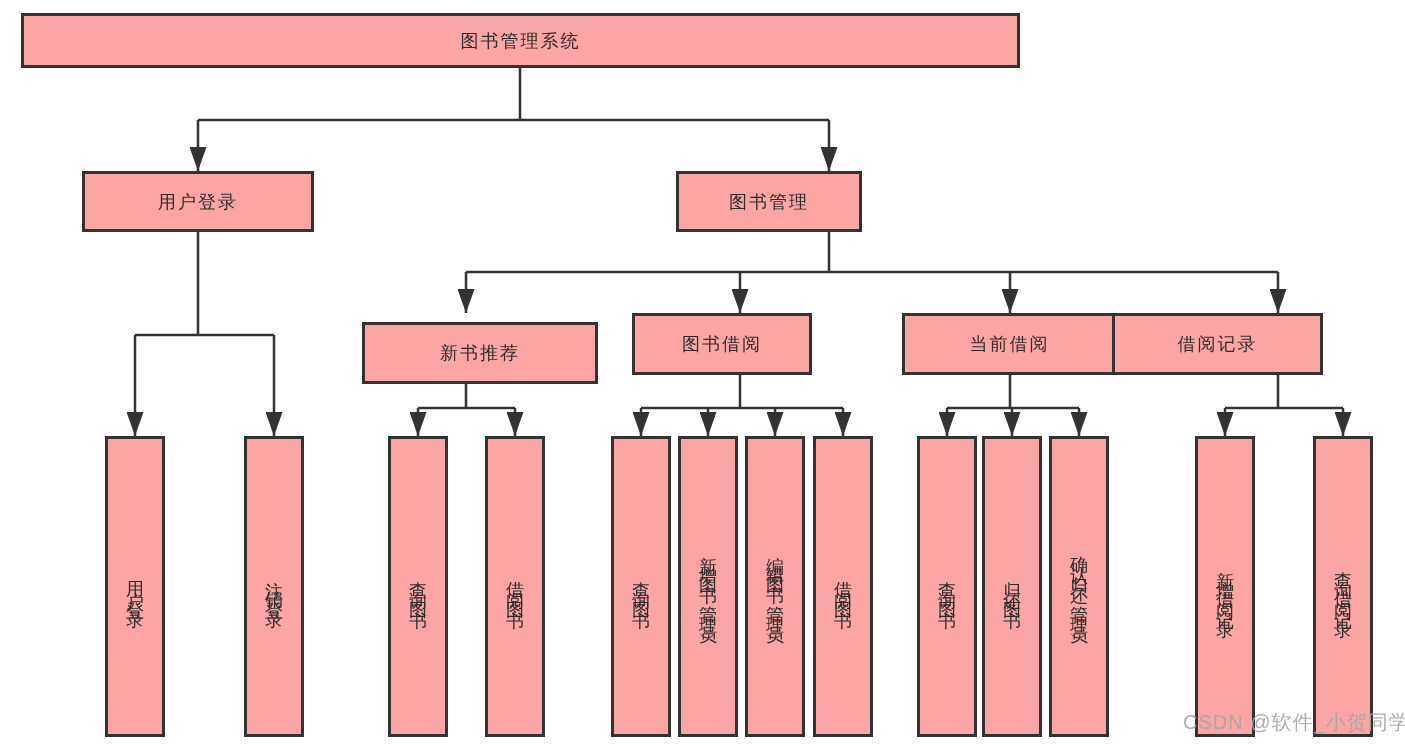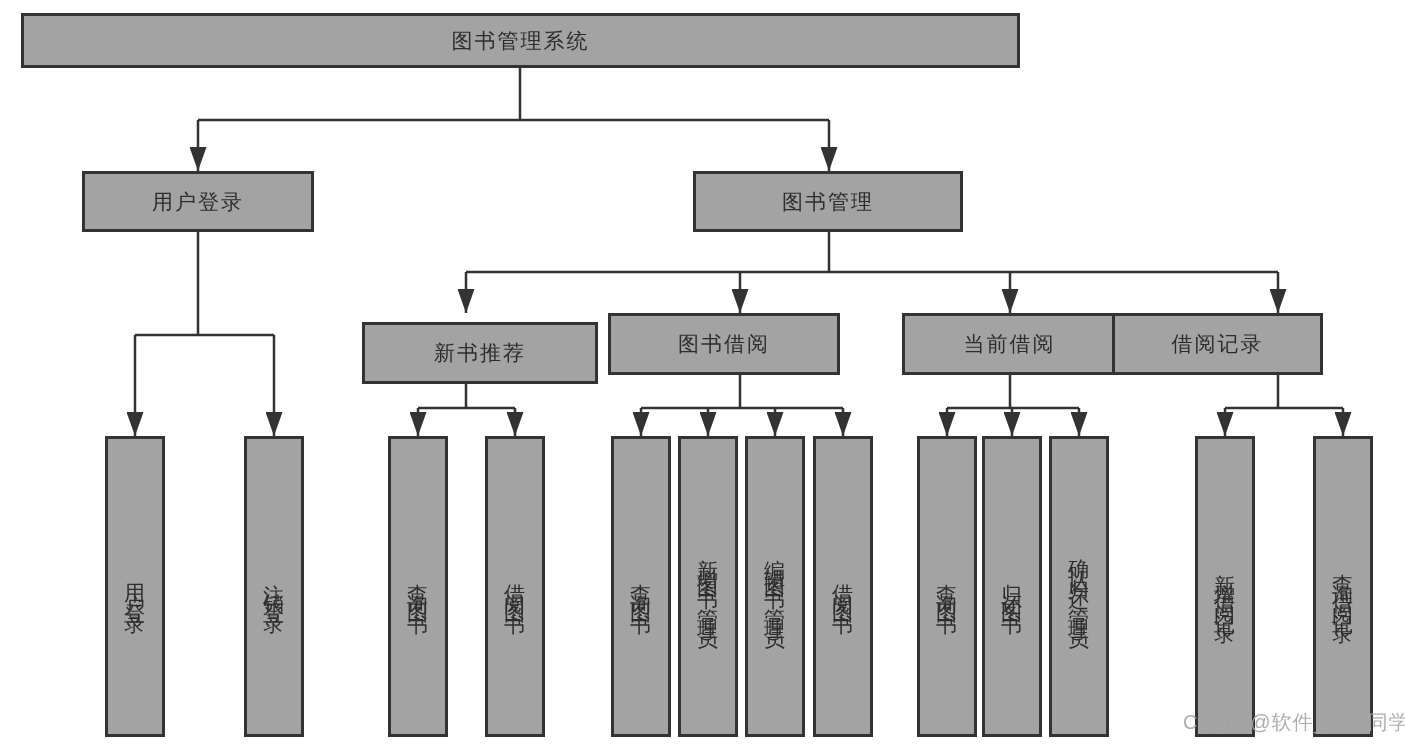--- a/index.html
+++ b/index.html
@@ -13,26 +13,26 @@
   }
   .connectors {
     position: absolute;
     left: 0; top: 0;
     z-index: 0;
   }
   .node {
     position: absolute;
     box-sizing: border-box;
     border: 3px solid #333333;
-    background: #a3a3a3;
+    background: #fca5a5;
     display: flex;
     align-items: center;
     justify-content: center;
     color: #2d2d2d;
-    font-size: 21px;
+    font-size: 18px;
     z-index: 1;
   }
   .node .hlabel {
     letter-spacing: 2px;
     white-space: nowrap;
   }
   .node .vlabel {
     writing-mode: vertical-rl;
     text-orientation: mixed;
     letter-spacing: 10px;
@@ -98,28 +98,28 @@
     </g>
   </svg>
 
   <div class="node" style="left:21px; top:13px; width:999px; height:55px;">
     <span class="hlabel">图书管理系统</span>
   </div>
 
   <div class="node" style="left:82px; top:171px; width:232px; height:61px;">
     <span class="hlabel">用户登录</span>
   </div>
-  <div class="node" style="left:693px; top:171px; width:270px; height:61px;">
+  <div class="node" style="left:676px; top:171px; width:186px; height:61px;">
     <span class="hlabel">图书管理</span>
   </div>
 
   <div class="node" style="left:362px; top:322px; width:236px; height:62px;">
     <span class="hlabel">新书推荐</span>
   </div>
-  <div class="node" style="left:608px; top:313px; width:232px; height:62px;">
+  <div class="node" style="left:632px; top:313px; width:180px; height:62px;">
     <span class="hlabel">图书借阅</span>
   </div>
   <div class="node" style="left:902px; top:313px; width:215px; height:62px;font-family:Liberation Serif, serif;">
     <span class="hlabel">当前借阅</span>
   </div>
   <div class="node" style="left:1112px; top:313px; width:211px; height:62px;">
     <span class="hlabel">借阅记录</span>
   </div>
 
   <div class="node" style="left:105px; top:436px; width:60px; height:301px;">

